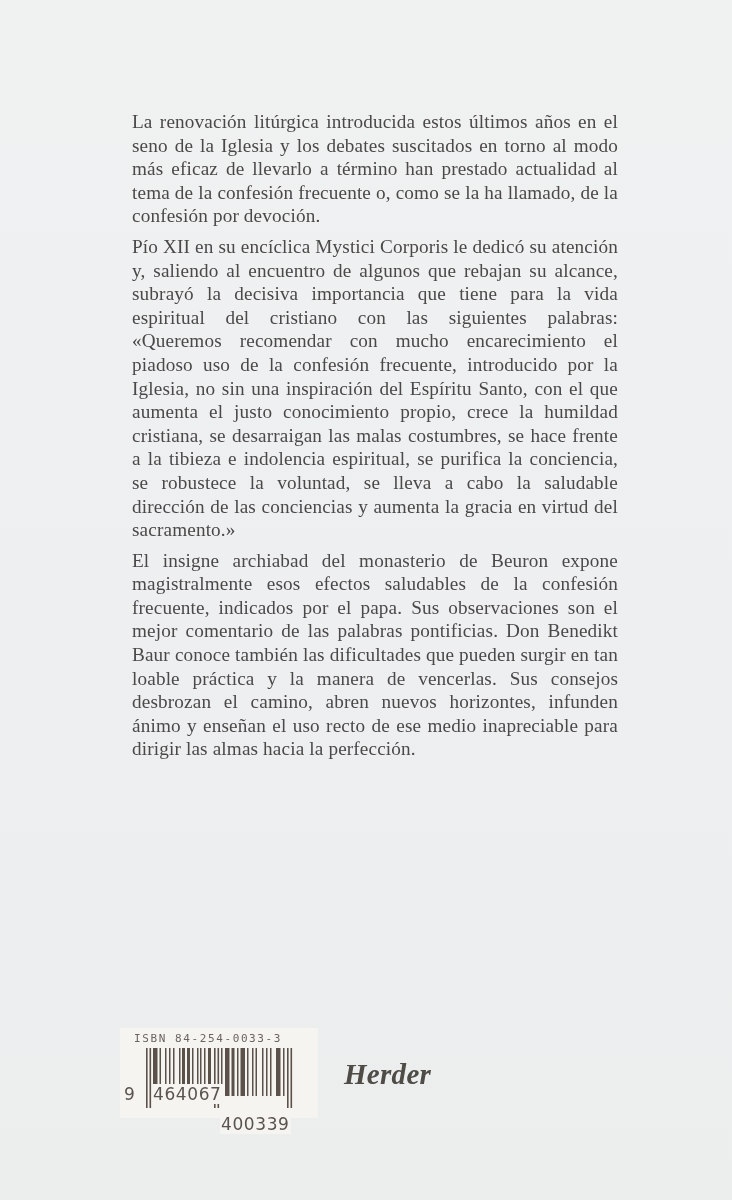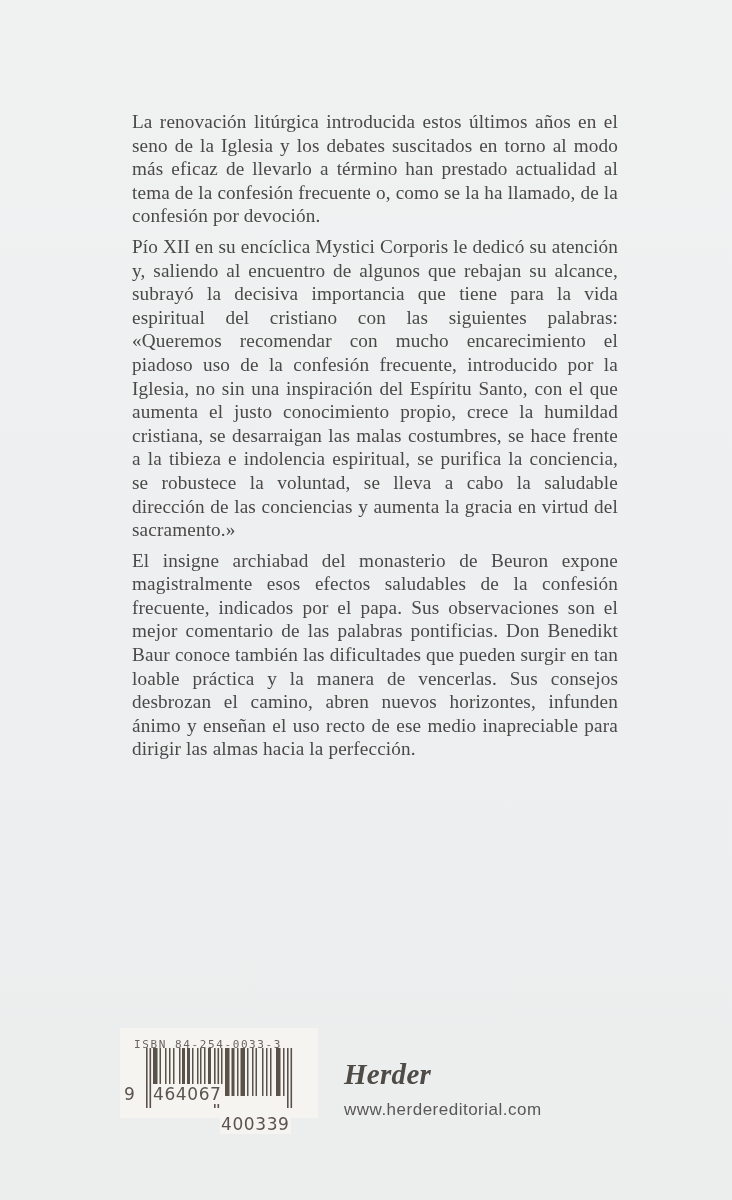--- a/index.html
+++ b/index.html
@@ -42,21 +42,21 @@
       position: absolute;
       left: 120px;
       top: 1028px;
       width: 198px;
       height: 90px;
       background: #f6f4f1;
     }
     .isbn-label {
       position: absolute;
       left: 14px;
-      top: 10px;
+      top: 4px;
       font-family: "DejaVu Sans Mono", "Liberation Mono", monospace;
       font-size: 11px;
       letter-spacing: 1.6px;
       color: #6a6460;
     }
     .bars {
       position: absolute;
       left: 12px;
       top: 20px;
       height: 60px;
@@ -149,15 +149,14 @@
       </g>
     </svg>
     <div class="ean-digits">
       <span style="left:3px;">9</span>
       <span style="left:32px;">464067</span>
       <span style="left:100px;margin-top:30px;">400339</span>
     </div>
   </div>
 
   <div class="publisher-name">Herder</div>
-  <div class="publisher-url">www.herdereditorial.com</div>
 
 </div>
 
 </body></html>

